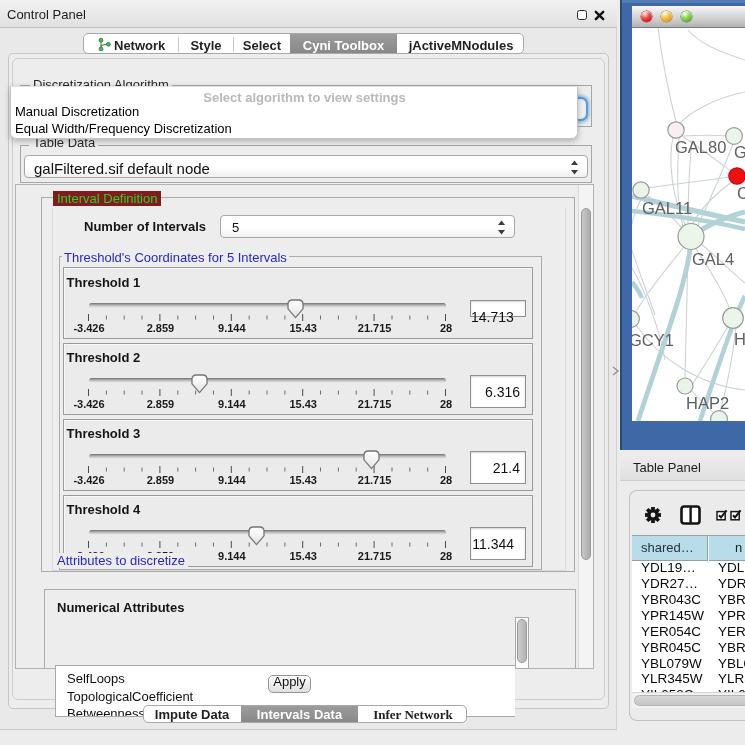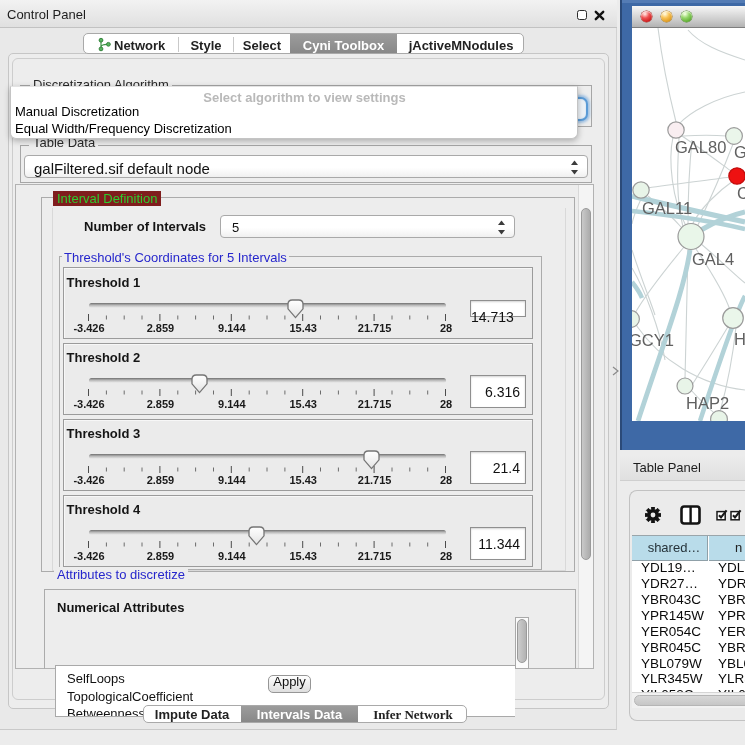--- a/index.html
+++ b/index.html
@@ -166,24 +166,24 @@
   <svg class="abs" style="left:248.3px;top:526.0px" width="17" height="20" viewBox="0 0 17 20">
     <path d="M1,5.2 Q1,1 5.2,1 L11.8,1 Q16,1 16,5.2 L16,9.8 L8.5,18.6 L1,9.8 Z" fill="url(#thg494)" stroke="#757575" stroke-width="1.3"></path>
     <defs>
         <linearGradient id="thg494" x1="0" y1="0" x2="0" y2="1">
           <stop offset="0" stop-color="#ffffff"></stop>
           <stop offset="0.5" stop-color="#f2f2f2"></stop>
           <stop offset="1" stop-color="#e2e2e2"></stop>
         </linearGradient>
       </defs>
   </svg>
-  <div class="abs" style="left:470px;top:527.0px;width:56px;height:33px;background:#fff;border:1px solid #8f8f8f;box-shadow:inset 0 1px 2px rgba(0,0,0,.18);font-size:14px;color:#111;text-align:right;line-height:32px;padding-right:5px;">11.344</div>
+  <div class="abs" style="left:470px;top:527.0px;width:56px;height:33px;background:#fff;border:1px solid #8f8f8f;box-shadow:inset 0 1px 2px rgba(0,0,0,.18);font-size:14px;color:#111;text-align:right;line-height:32px;padding-right:11px;">11.344</div>
 
   <div class="abs" style="left:44px;top:589px;width:532px;height:80px;border:1px solid #ababab;border-bottom:none;"></div>
-  <div class="abs" style="left:54px;top:567px;background:#ededed;padding:0 3px;font-size:13px;color:#2626cc;">Attributes to discretize</div>
+  <div class="abs" style="left:54px;top:553px;background:#ededed;padding:0 3px;font-size:13px;color:#2626cc;">Attributes to discretize</div>
   <div class="abs" style="left:57px;top:599.5px;font-size:13px;font-weight:bold;color:#151515;">Numerical Attributes</div>
   <div class="abs" style="left:55px;top:617px;width:460px;height:52px;background:#fff;border:1px solid #a9a9a9;border-right:none;overflow:hidden;font-size:13px;color:#111;margin-top:48px;">
     <div style="padding:4px 0 0 11px;line-height:17.6px;">SelfLoops<br>TopologicalCoefficient<br>BetweennessCentrality</div>
   </div>
   <div class="abs" style="left:515px;top:617px;width:14px;height:52px;background:#fbfbfb;border:1px solid #a9a9a9;"></div>
   <div class="abs" style="left:517px;top:619px;width:10px;height:44px;background:linear-gradient(90deg,#cdcdcd,#b2b2b2);border:1px solid #9a9a9a;border-radius:5px;"></div>
 
   <div class="abs" style="left:268px;top:674.5px;width:43px;height:18px;background:linear-gradient(#ffffff,#e8e8e8 70%,#dedede);border:1px solid #969696;border-radius:5px;text-align:center;font-size:13px;color:#111;line-height:12.5px;">Apply</div>
 
   <div class="abs" style="left:142.5px;top:704.5px;width:324.5px;height:18px;background:#fff;border:1px solid #a9a9a9;border-radius:5px;overflow:hidden;font-size:13px;font-weight:bold;color:#222;">
@@ -282,21 +282,21 @@
     <rect x="1" y="2.6" width="8.2" height="8.2" fill="#fff" stroke="#1a1a1a" stroke-width="1.5"></rect>
     <path d="M3,6.2 L5,8.4 L10.6,1.4" stroke="#1a1a1a" stroke-width="2.1" fill="none"></path>
   </svg>
   <svg class="abs" style="left:100px;top:18px" width="12" height="12" viewBox="0 0 12 12">
     <rect x="1" y="2.6" width="8.2" height="8.2" fill="#fff" stroke="#1a1a1a" stroke-width="1.5"></rect>
     <path d="M3,6.2 L5,8.4 L10.6,1.4" stroke="#1a1a1a" stroke-width="2.1" fill="none"></path>
   </svg>
 </div>
 
 <div class="abs" style="left:632px;top:535px;width:113px;height:172px;overflow:hidden;background:#fff;border-top:1px solid #9aa5aa;">
-  <div class="abs" style="left:0;top:0;width:76px;height:25px;background:#b9dcea;border-right:1px solid #8fa0a8;border-bottom:1px solid #8fa0a8;text-align:center;font-size:13px;color:#26333a;line-height:23px;padding-left:9px;">shared…</div>
+  <div class="abs" style="left:0;top:0;width:76px;height:25px;background:#b9dcea;border-right:1px solid #8fa0a8;border-bottom:1px solid #8fa0a8;font-size:13px;color:#26333a;line-height:23px;padding-left:9px;">shared…</div>
   <div class="abs" style="left:77px;top:0;width:36px;height:25px;background:#b9dcea;border-bottom:1px solid #8fa0a8;font-size:13px;color:#222;line-height:23px;">
       <span style="position:absolute;left:26px;">n</span>
     </div>
   <div class="abs" style="left:0;top:25px;width:94px;height:132.5px;font-size:13.5px;color:#0a0a0a;">
     <div class="abs" style="left:9px;top:-1.2px;white-space:nowrap;">YDL19…</div>
     <div class="abs" style="left:86px;top:-1.2px;white-space:nowrap;">YDL194W</div>
     <div class="abs" style="left:9px;top:14.75px;white-space:nowrap;">YDR27…</div>
     <div class="abs" style="left:86px;top:14.75px;white-space:nowrap;">YDR277C</div>
     <div class="abs" style="left:9px;top:30.7px;white-space:nowrap;">YBR043C</div>
     <div class="abs" style="left:86px;top:30.7px;white-space:nowrap;">YBR043C</div>

